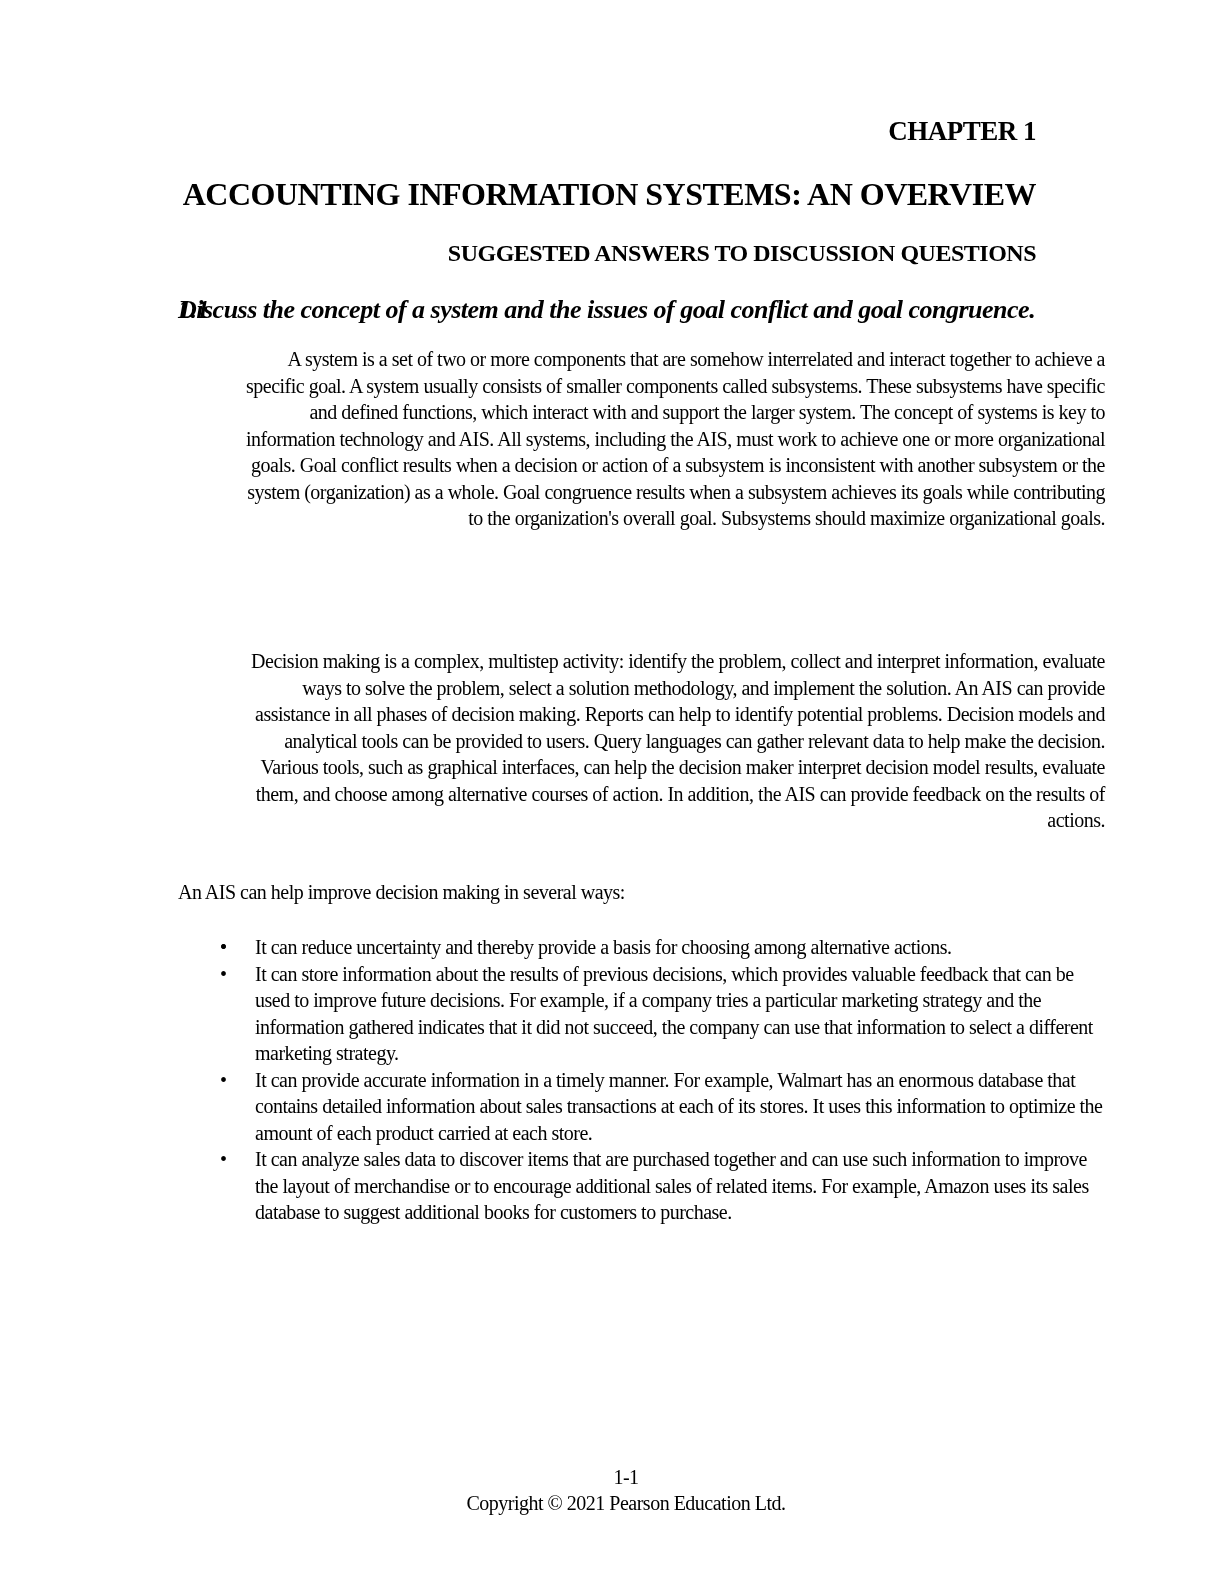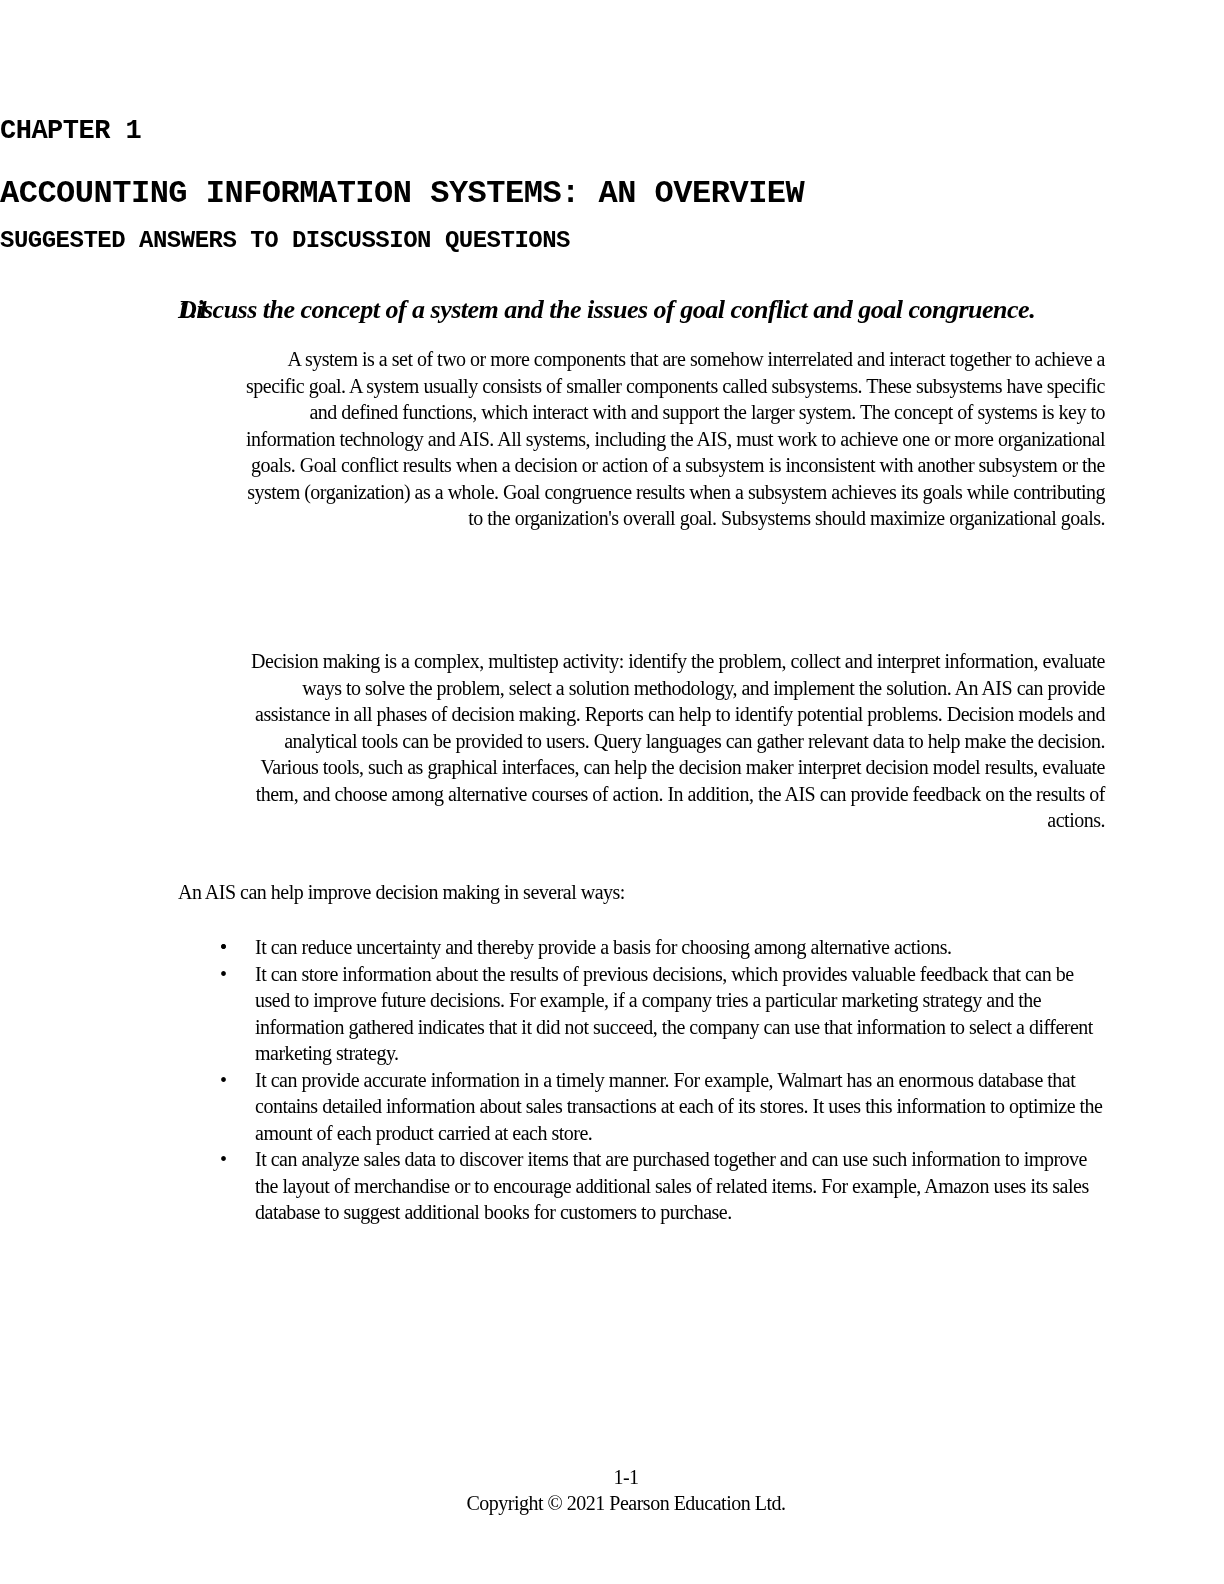--- a/index.html
+++ b/index.html
@@ -17,27 +17,26 @@
     font-size: 20px;
     line-height: 26.5px;
     letter-spacing: -0.025em;
     overflow: hidden;
   }
   .abs { position: absolute; }
 
   .title-center {
     left: 0;
     width: 1036px;
-    text-align: left;
+    text-align: right;
     font-weight: bold;
-    font-family: Liberation Mono, monospace;
   }
   .h-chapter  { top: 118px; font-size: 27px; }
   .h-title    { top: 181px; font-size: 32px; }
-  .h-subtitle { top: 228px; font-size: 24px; }
+  .h-subtitle { top: 240px; font-size: 24px; }
 
   .q-row {
     left: 178px;
     width: 930px;
     font-weight: bold;
     font-size: 26px;
     font-style: italic;
   }
   .q-row .q-num {
     position: absolute;

